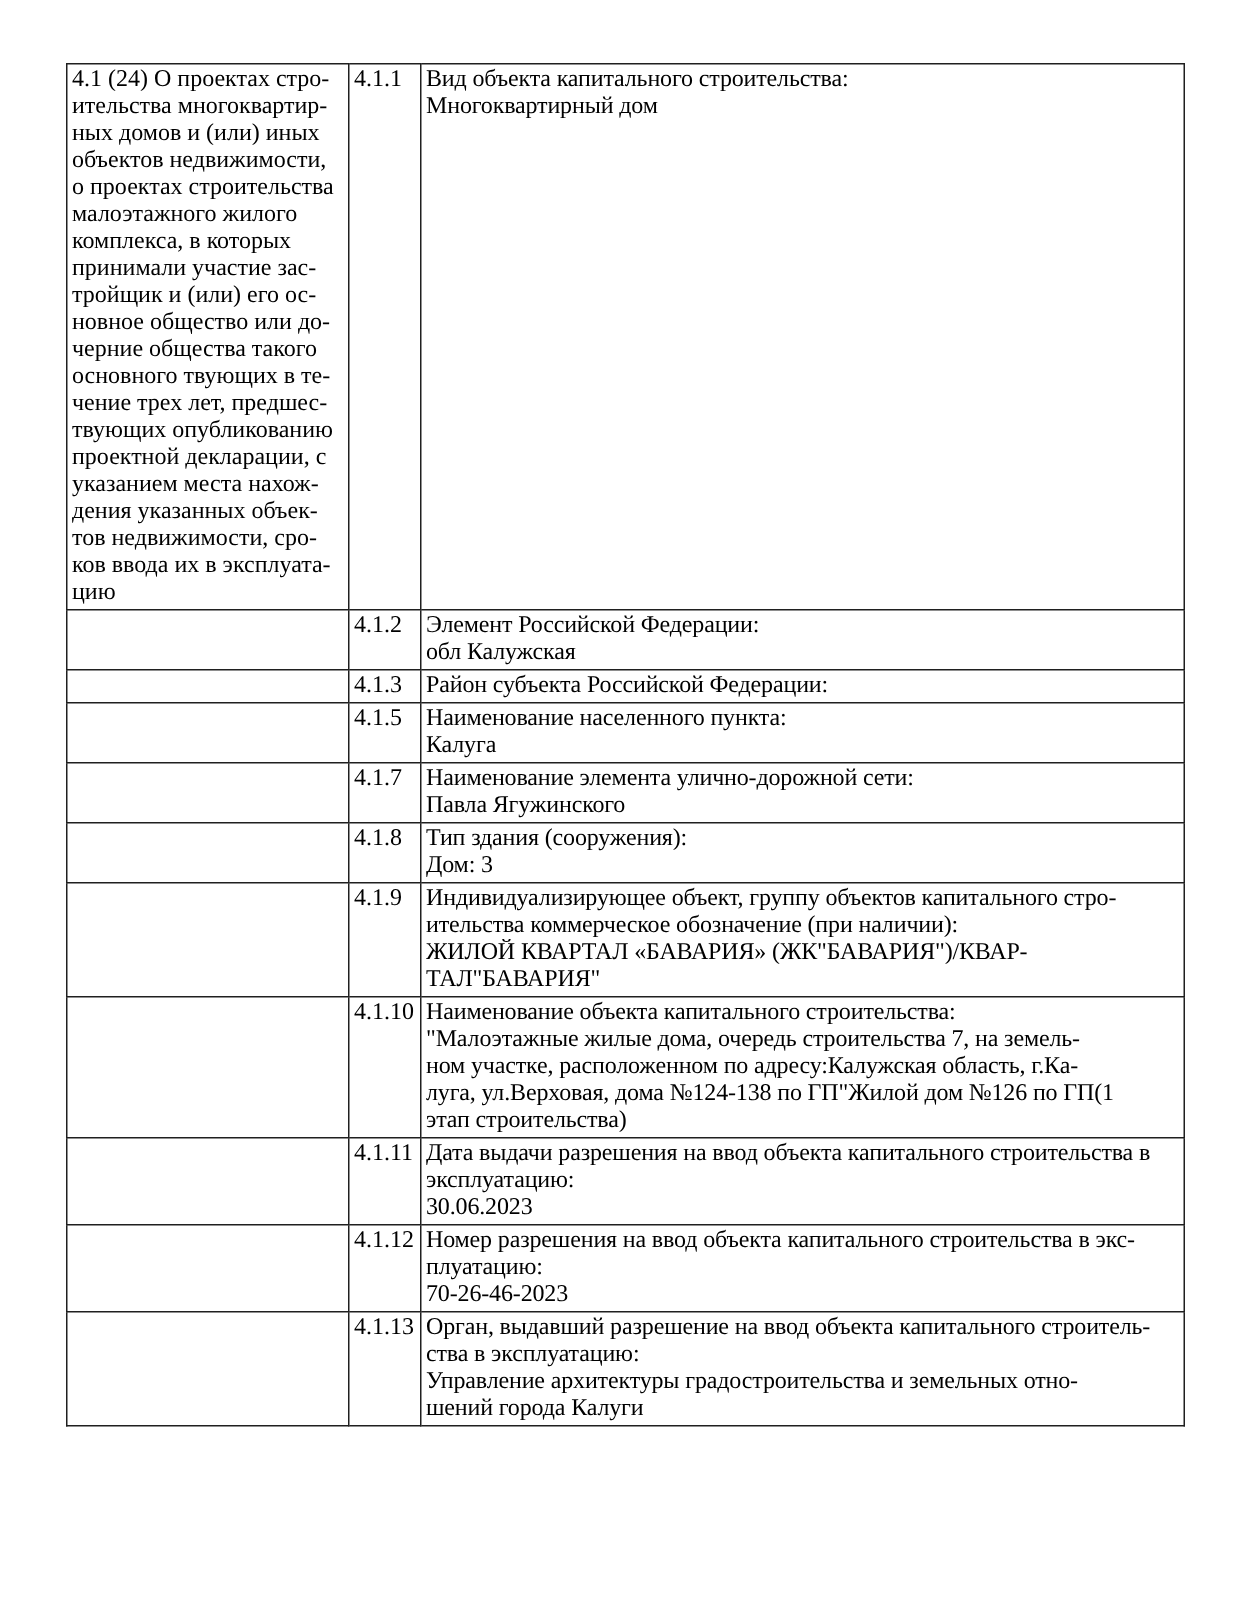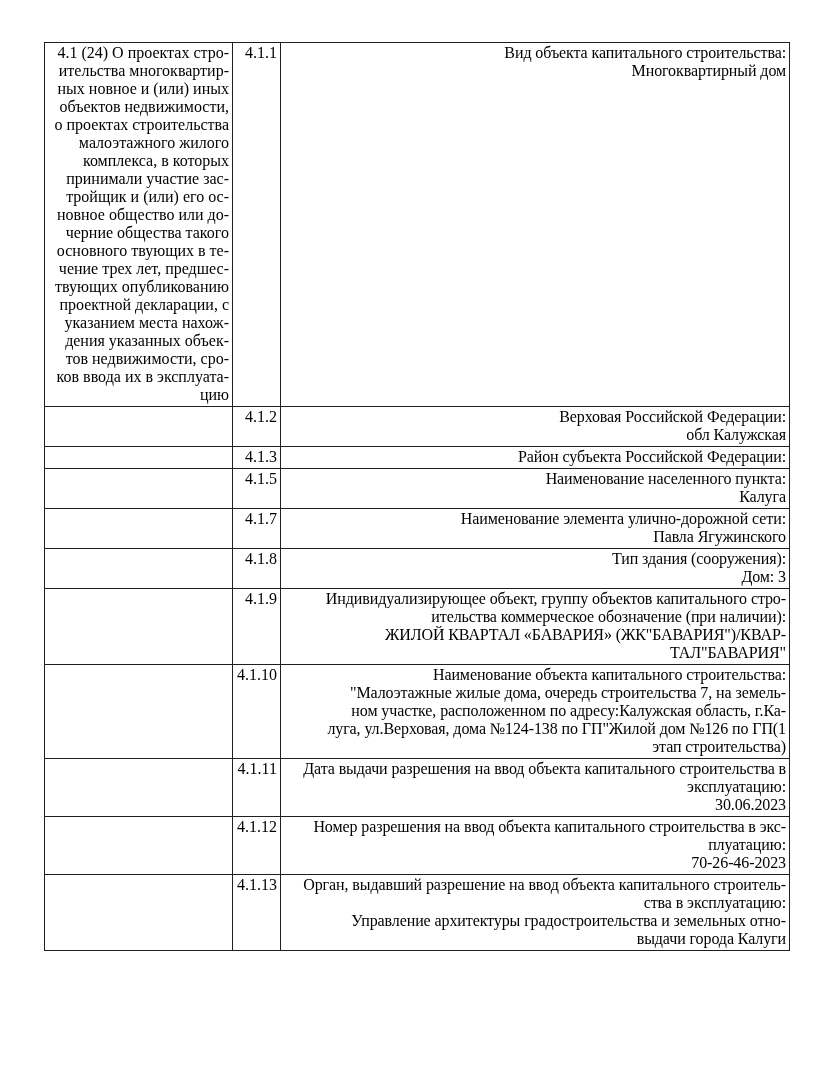--- a/index.html
+++ b/index.html
@@ -19,21 +19,20 @@
     position:relative;
     width:835px;height:1080px;
     overflow:hidden;
   }
   table.decl{
     position:absolute;
     left:44px;top:42px;
     width:745px;
     border-collapse:collapse;
     table-layout:fixed;
-    text-align:right;
   }
   table.decl td{
     border:1.5px solid var(--border-color);
     vertical-align:top;
     padding:1px 3px 2px 3px;
     font-size:16px;
     line-height:18px;
     overflow:hidden;
   }
   td.c-desc{width:188px;}
@@ -59,21 +58,21 @@
     <colgroup>
       <col style="width:188px">
       <col style="width:48px">
       <col style="width:509px">
     </colgroup>
     <tbody>
         <tr>
           <td class="c-desc">
             <div class="line"><span class="seg-reg">4.1 (24) О проектах стро-</span></div>
             <div class="line"><span class="seg-reg">ительства многоквартир-</span></div>
-            <div class="line"><span class="seg-reg">ных новное и (или) иных</span></div>
+            <div class="line"><span class="seg-reg">ных домов и (или) иных</span></div>
             <div class="line"><span class="seg-reg">объектов недвижимости,</span></div>
             <div class="line"><span class="seg-reg">о проектах строительства</span></div>
             <div class="line"><span class="seg-reg">малоэтажного жилого</span></div>
             <div class="line"><span class="seg-reg">комплекса, в которых</span></div>
             <div class="line"><span class="seg-reg">принимали участие зас-</span></div>
             <div class="line"><span class="seg-reg">тройщик и (или) его ос-</span></div>
             <div class="line"><span class="seg-reg">новное общество или до-</span></div>
             <div class="line"><span class="seg-reg">черние общества такого</span></div>
             <div class="line"><span class="seg-reg">основного твующих в те-</span></div>
             <div class="line"><span class="seg-reg">чение трех лет, предшес-</span></div>
@@ -88,21 +87,21 @@
           <td class="c-num">4.1.1</td>
           <td class="c-content">
             <div class="line"><span class="seg-reg">Вид объекта капитального строительства:</span></div>
             <div class="line"><span class="seg-bold">Многоквартирный дом</span></div>
           </td>
         </tr>
         <tr>
           <td class="c-desc"></td>
           <td class="c-num">4.1.2</td>
           <td class="c-content">
-            <div class="line"><span class="seg-reg">Верховая Российской Федерации:</span></div>
+            <div class="line"><span class="seg-reg">Элемент Российской Федерации:</span></div>
             <div class="line"><span class="seg-bold">обл Калужская</span></div>
           </td>
         </tr>
         <tr>
           <td class="c-desc"></td>
           <td class="c-num">4.1.3</td>
           <td class="c-content">
             <div class="line"><span class="seg-reg">Район субъекта Российской Федерации:</span></div>
           </td>
         </tr>
@@ -169,18 +168,18 @@
             <div class="line"><span class="seg-bold">70-26-46-2023</span></div>
           </td>
         </tr>
         <tr>
           <td class="c-desc"></td>
           <td class="c-num">4.1.13</td>
           <td class="c-content">
             <div class="line"><span class="seg-reg">Орган, выдавший разрешение на ввод объекта капитального строитель-</span></div>
             <div class="line"><span class="seg-reg">ства в эксплуатацию:</span></div>
             <div class="line"><span class="seg-bold">Управление архитектуры градостроительства и земельных отно-</span></div>
-            <div class="line"><span class="seg-bold">выдачи города Калуги</span></div>
+            <div class="line"><span class="seg-bold">шений города Калуги</span></div>
           </td>
         </tr>
       </tbody>
   </table>
 </div>
 
 </body></html>

